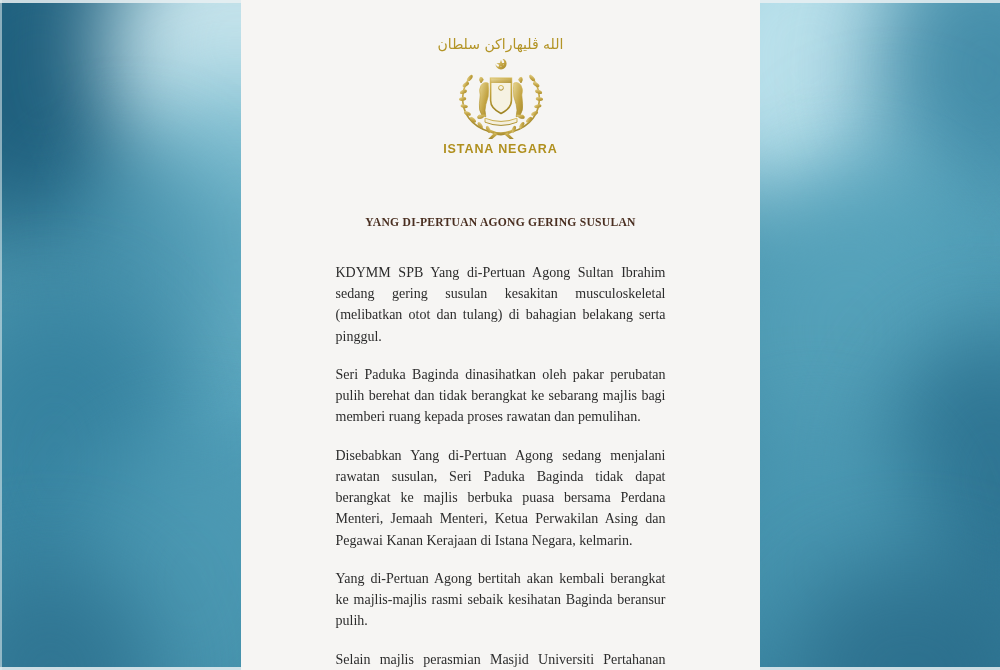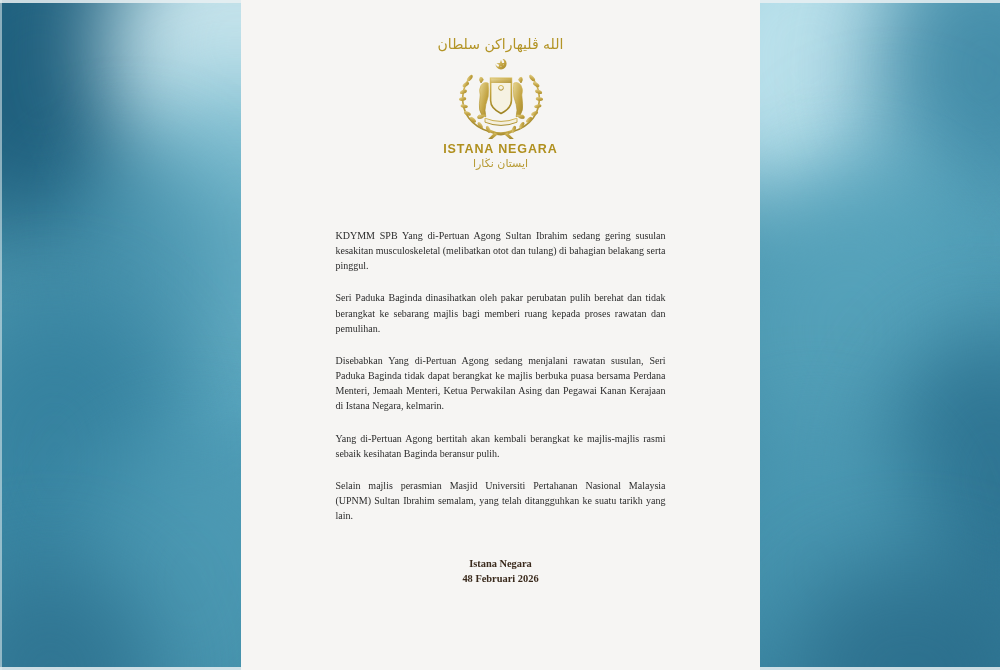--- a/index.html
+++ b/index.html
@@ -149,21 +149,21 @@
     margin-top: 58px;
     margin-bottom: 0;
   }
   .doc-title .line { display: block; }
 
   
   .body-copy { margin-top: 30px; }
 
   .para {
     font-family: "Liberation Serif", serif;
-    font-size: 10px;
+    font-size: 14px;
     line-height: 1.52;
     color: #2c2c2c;
     text-align: justify;
     text-justify: inter-word;
     margin: 0 0 17px 0;
     -webkit-hyphens: none;
     hyphens: none;
   }
   .para:last-child { margin-bottom: 0; }
 
@@ -279,24 +279,24 @@
                      Q81 64 79 57 L76 47 Q75 38 76 30 Z"></path>
             <path d="M85 30 Q88 26 86 23 Q83 22 82 26 Z"></path>
             <path d="M79 70 Q84 76 89 74 Q90 71 87 70 Z"></path>
           </g>
 
           <path d="M40 74 Q60 82 80 74 L80 79 Q60 87 40 79 Z" fill="#f4efdd" stroke="url(#goldg)" stroke-width="1.2"></path>
         </svg>
 
         <div class="org-name">ISTANA NEGARA</div>
 
-        <div class="org-name-jawi">ايستان نڬارا</div>
       </div>
 
       <h1 class="doc-title">
+        <span class="line">YANG DI-PERTUAN AGONG GERING SUSULAN</span>
       </h1>
 
       <div class="body-copy">
         <p class="para">KDYMM SPB Yang di-Pertuan Agong Sultan Ibrahim sedang gering susulan kesakitan musculoskeletal (melibatkan otot dan tulang) di bahagian belakang serta pinggul.</p>
         <p class="para">Seri Paduka Baginda dinasihatkan oleh pakar perubatan pulih berehat dan tidak berangkat ke sebarang majlis bagi memberi ruang kepada proses rawatan dan pemulihan.</p>
         <p class="para">Disebabkan Yang di-Pertuan Agong sedang menjalani rawatan susulan, Seri Paduka Baginda tidak dapat berangkat ke majlis berbuka puasa bersama Perdana Menteri, Jemaah Menteri, Ketua Perwakilan Asing dan Pegawai Kanan Kerajaan di Istana Negara, kelmarin.</p>
         <p class="para">Yang di-Pertuan Agong bertitah akan kembali berangkat ke majlis-majlis rasmi sebaik kesihatan Baginda beransur pulih.</p>
         <p class="para">Selain majlis perasmian Masjid Universiti Pertahanan Nasional Malaysia (UPNM) Sultan Ibrahim semalam, yang telah ditangguhkan ke suatu tarikh yang lain.</p>
       </div>
 

